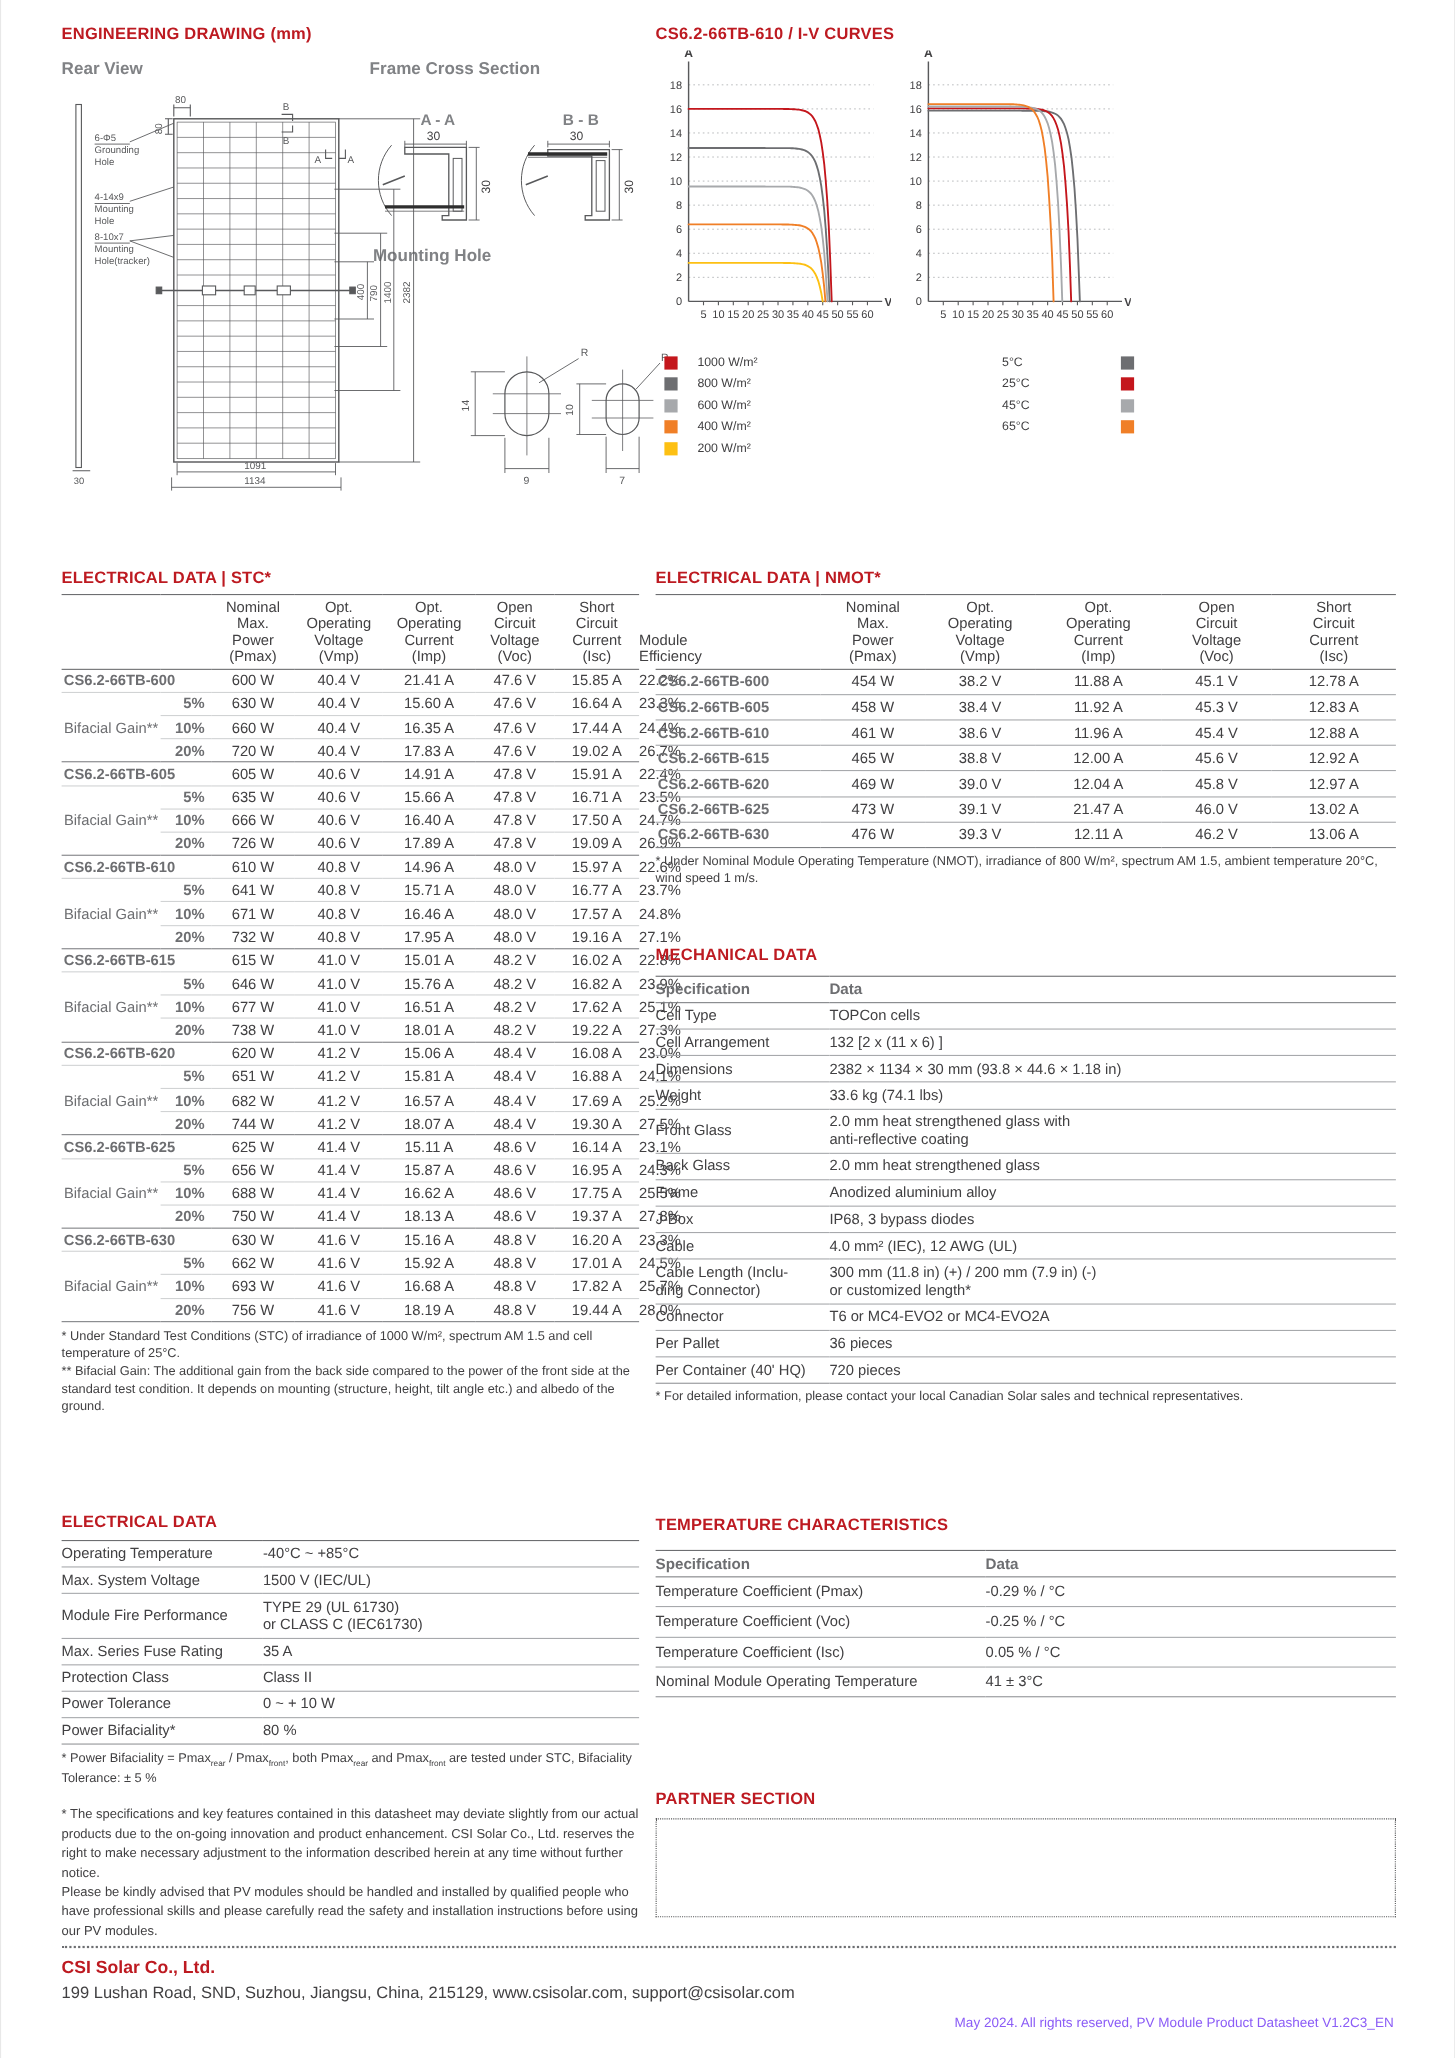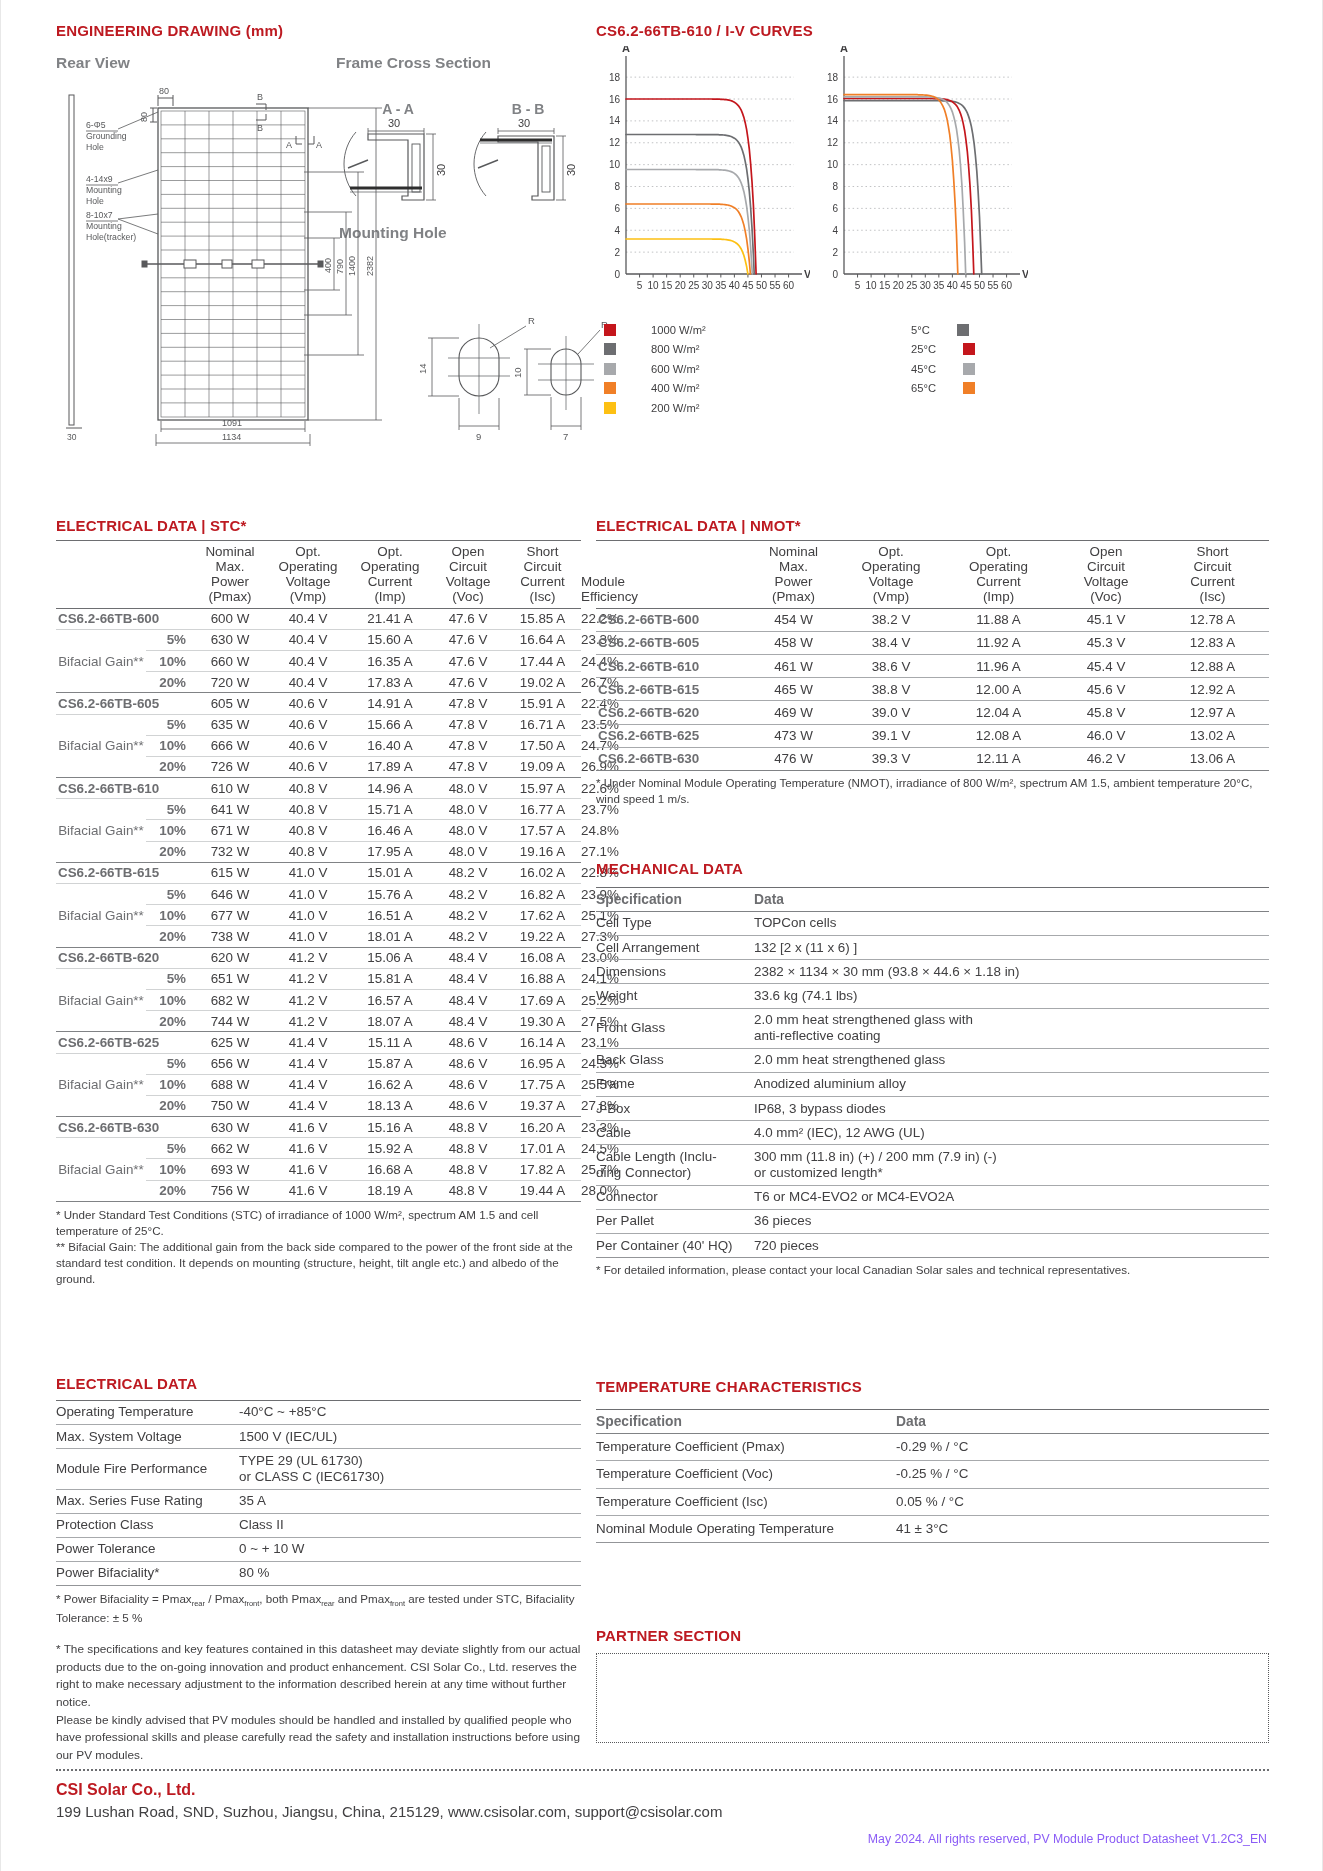--- a/index.html
+++ b/index.html
@@ -30,24 +30,24 @@
   .spec-table td { border-bottom:1px solid #a7a9ac; padding:3.4px 0; vertical-align:middle; line-height:1.22; }
   .spec-table tr:last-child td { border-bottom:none; }
   .spec-table .lbl { white-space:nowrap; overflow:visible; }
   .tight td { padding:5px 0; }
 
   .note { font-size:11.6px; line-height:1.38; color:#414042; }
   sub { font-size:7.5px; }
 
   
   .legend { list-style:none; font-size:11.2px; color:#414042; }
-  .legend li { display:flex; align-items:center; height:19.5px;gap:17px; }
+  .legend li { display:flex; align-items:center; height:19.5px; }
   .legend .sw { width:12px; height:12px; display:inline-block; }
   .legend-left .sw { margin-right:18px; margin-left:4px; }
-  .legend-right li { justify-content:flex-start; }
+  .legend-right li { justify-content:space-between; }
   .legend-right .sw { margin-left:10px; }
 
   
   .draw-label { position:absolute; color:#808285; font-weight:bold; font-size:15.5px; }
   svg text { font-family:"Liberation Sans", sans-serif; }
 
   .partner-box { border:1.6px dotted #58595b; height:90px; width:100%; }
   .dotline { border-top:2px dotted #6d6e71; height:0; }
   .footer-company { color:#bd1a21; font-weight:bold; font-size:16px; }
   .footer-address { font-size:15px; color:#414042; }
@@ -787,21 +787,21 @@
             <td class="val">469 W</td>
             <td class="val">39.0 V</td>
             <td class="val">12.04 A</td>
             <td class="val">45.8 V</td>
             <td class="val">12.97 A</td>
           </tr>
           <tr>
             <td class="model">CS6.2-66TB-625</td>
             <td class="val">473 W</td>
             <td class="val">39.1 V</td>
-            <td class="val">12.08 A</td>
+            <td class="val">21.47 A</td>
             <td class="val">46.0 V</td>
             <td class="val">13.02 A</td>
           </tr>
           <tr>
             <td class="model">CS6.2-66TB-630</td>
             <td class="val">476 W</td>
             <td class="val">39.3 V</td>
             <td class="val">12.11 A</td>
             <td class="val">46.2 V</td>
             <td class="val">13.06 A</td>

